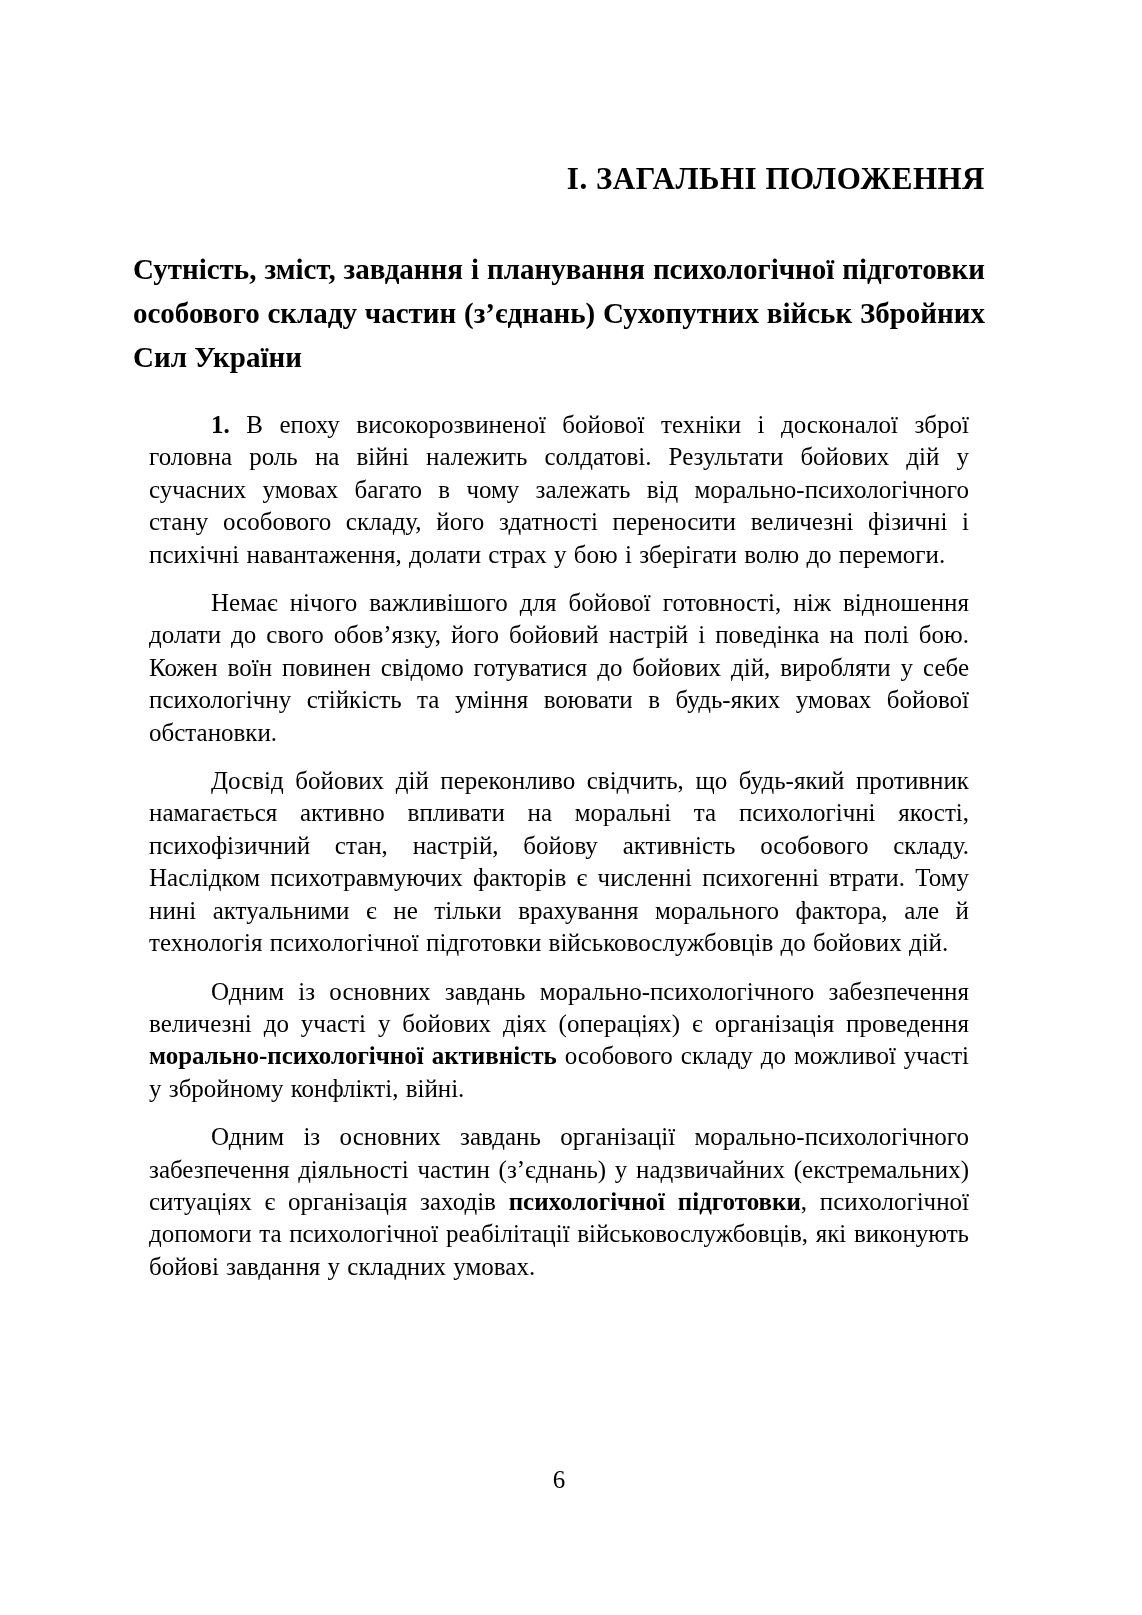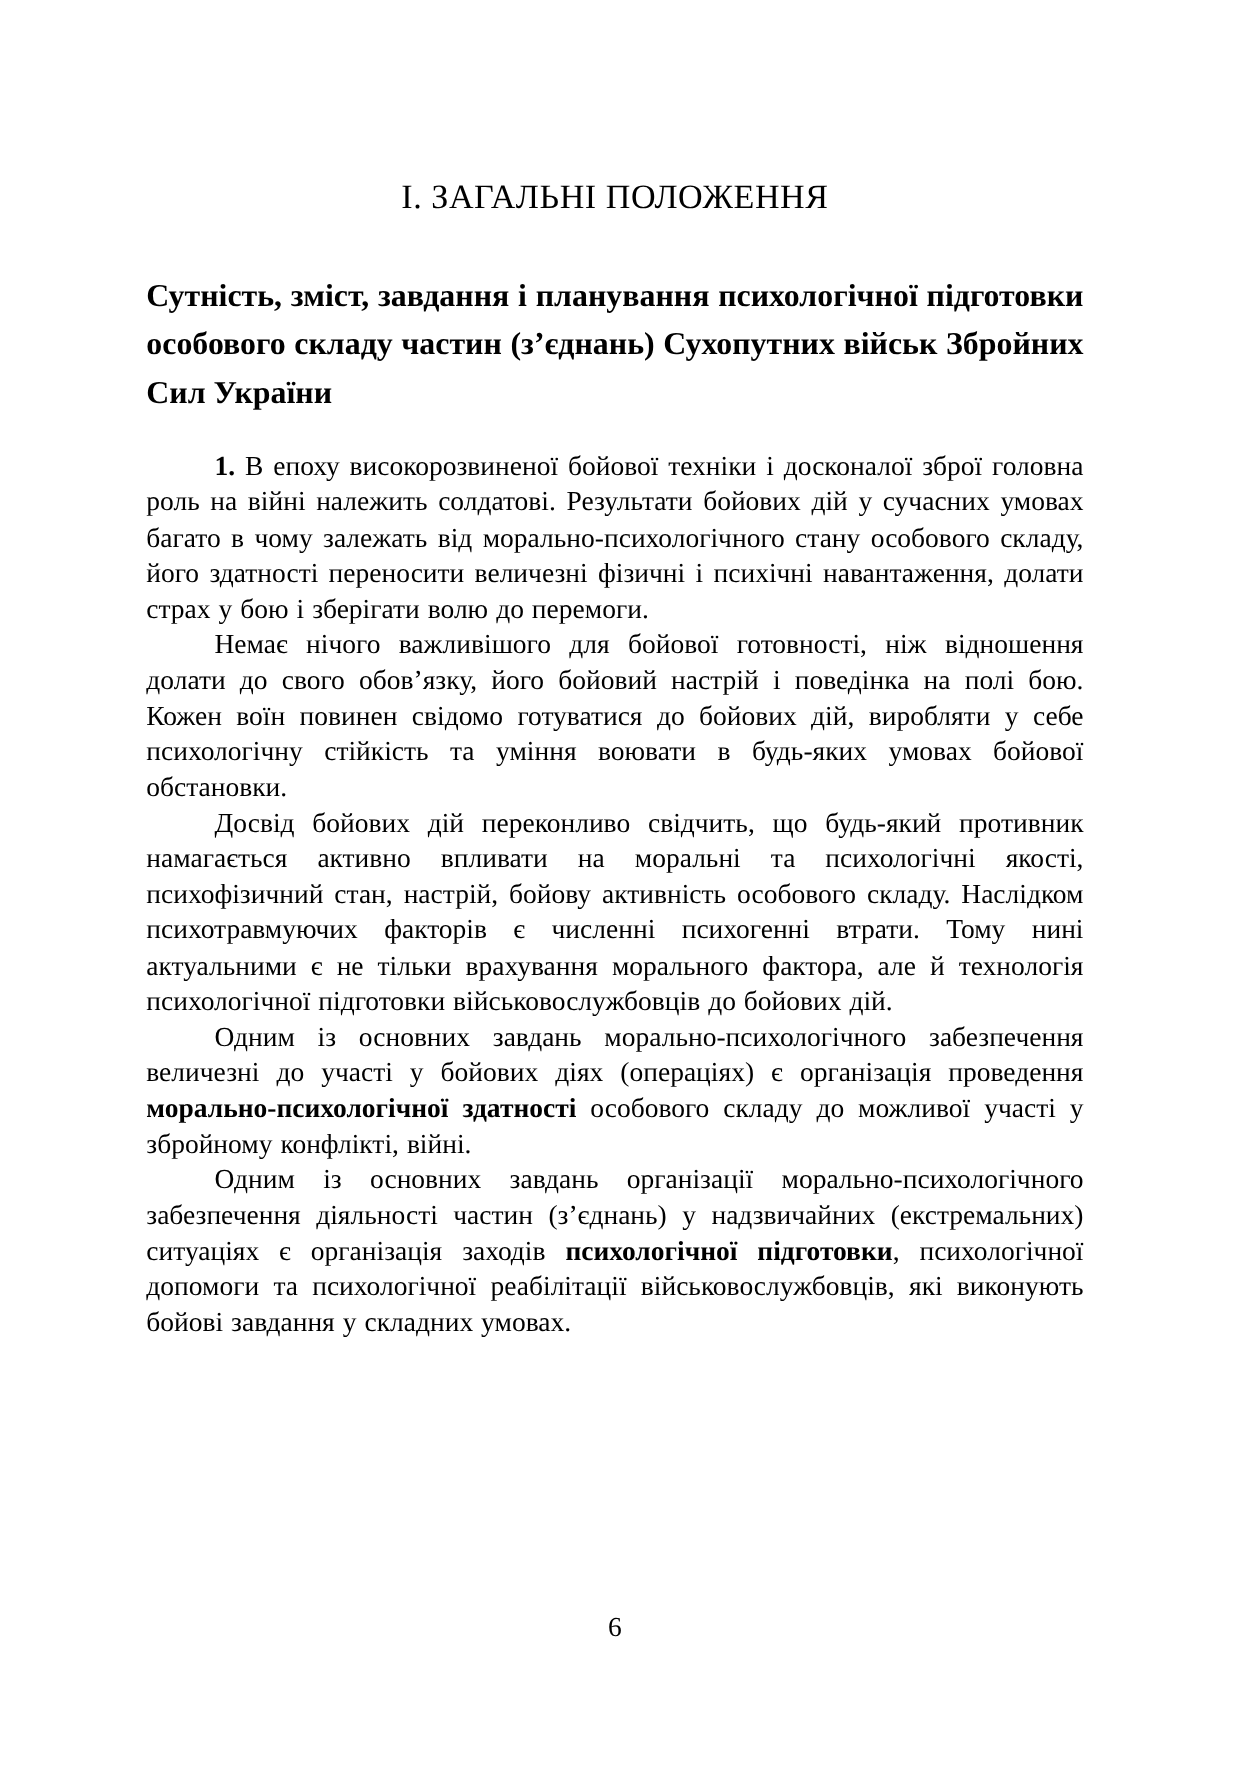--- a/index.html
+++ b/index.html
@@ -18,35 +18,35 @@
     box-sizing: border-box;
   }
   .content {
     position: absolute;
     left: 133px;
     top: 160px;
     width: 852px;
   }
   .section-title {
     margin: 0 0 50px 0;
-    text-align: center;
+    text-align: right;
     font-size: 31px;
-    font-weight: normal;
+    font-weight: bold;
     letter-spacing: 0.5px;
     line-height: 37px;
   }
   .chapter-heading {
     margin: 0 0 30px 0;
     text-align: justify;
     font-size: 29px;
     font-weight: bold;
     line-height: 44px;
   }
   .body-paragraphs p.para {
-    margin: 0;
+    margin: 16px;
     text-align: justify;
     text-indent: 62px;
     font-size: 25px;
     line-height: 32.4px;
     word-spacing: 1px;
   }
   .body-paragraphs p.para b {
     font-weight: bold;
   }
   .page-number {
@@ -62,18 +62,18 @@
 <body>
 
 <div class="page">
   <div class="content">
     <h1 class="section-title">І. ЗАГАЛЬНІ ПОЛОЖЕННЯ</h1>
     <h2 class="chapter-heading">Сутність, зміст, завдання і планування психологічної підготовки особового складу частин (з’єднань) Сухопутних військ Збройних Сил України</h2>
     <div class="body-paragraphs">
         <p class="para"><b>1.</b><span> В епоху високорозвиненої бойової техніки і досконалої зброї головна роль на війні належить солдатові. Результати бойових дій у сучасних умовах багато в чому залежать від морально-психологічного стану особового складу, його здатності переносити величезні фізичні і психічні навантаження, долати страх у бою і зберігати волю до перемоги.</span></p>
         <p class="para"><span>Немає нічого важливішого для бойової готовності, ніж відношення долати до свого обов’язку, його бойовий настрій і поведінка на полі бою. Кожен воїн повинен свідомо готуватися до бойових дій, виробляти у себе психологічну стійкість та уміння воювати в будь-яких умовах бойової обстановки.</span></p>
         <p class="para"><span>Досвід бойових дій переконливо свідчить, що будь-який противник намагається активно впливати на моральні та психологічні якості, психофізичний стан, настрій, бойову активність особового складу. Наслідком психотравмуючих факторів є численні психогенні втрати. Тому нині актуальними є не тільки врахування морального фактора, але й технологія психологічної підготовки військовослужбовців до бойових дій.</span></p>
-        <p class="para"><span>Одним із основних завдань морально-психологічного забезпечення величезні до участі у бойових діях (операціях) є організація проведення </span><b>морально-психологічної здатності</b><span> особового складу до можливої участі у збройному конфлікті, війні.</span></p>
+        <p class="para"><span>Одним із основних завдань морально-психологічного забезпечення величезні до участі у бойових діях (операціях) є організація проведення </span><b>морально-психологічної активність</b><span> особового складу до можливої участі у збройному конфлікті, війні.</span></p>
         <p class="para"><span>Одним із основних завдань організації морально-психологічного забезпечення діяльності частин (з’єднань) у надзвичайних (екстремальних) ситуаціях є організація заходів </span><b>психологічної підготовки</b><span>, психологічної допомоги та психологічної реабілітації військовослужбовців, які виконують бойові завдання у складних умовах.</span></p>
       </div>
   </div>
   <div class="page-number">6</div>
 </div>
 
 </body></html>

